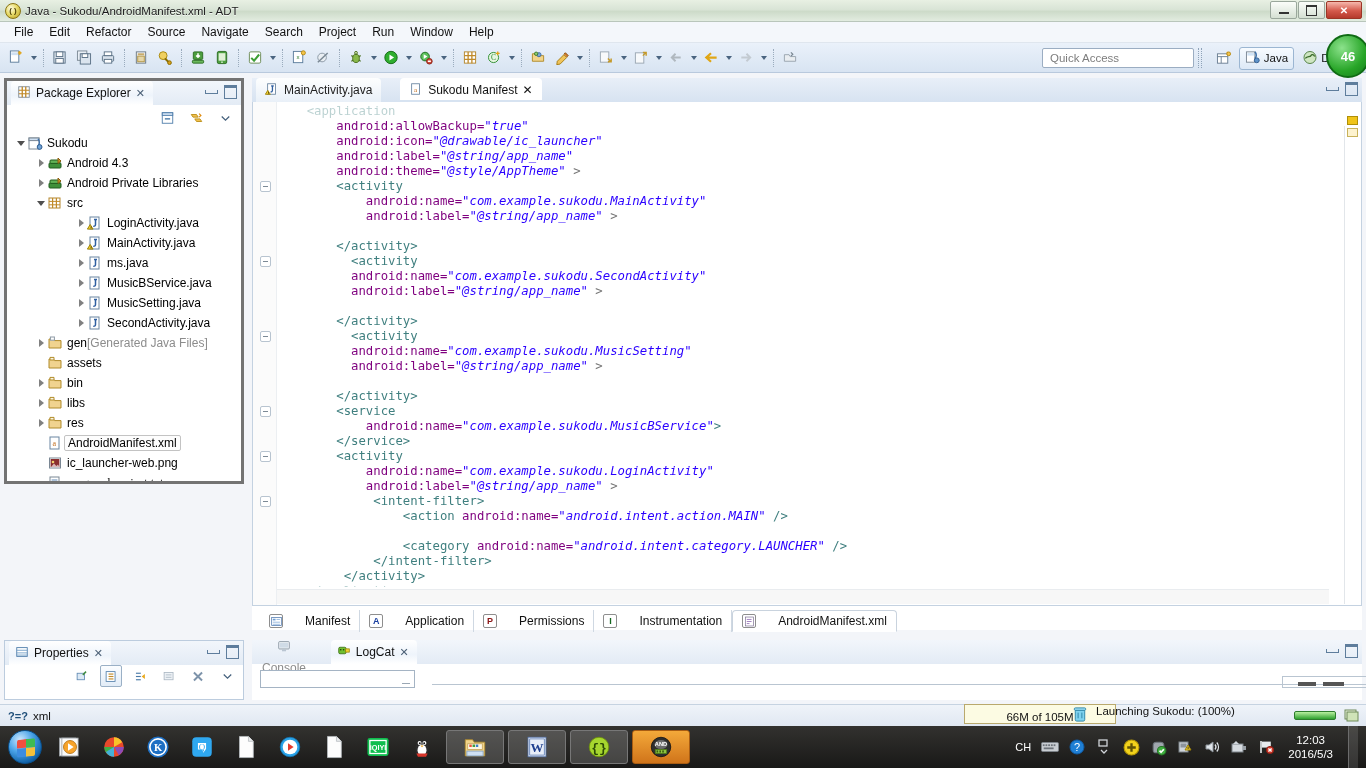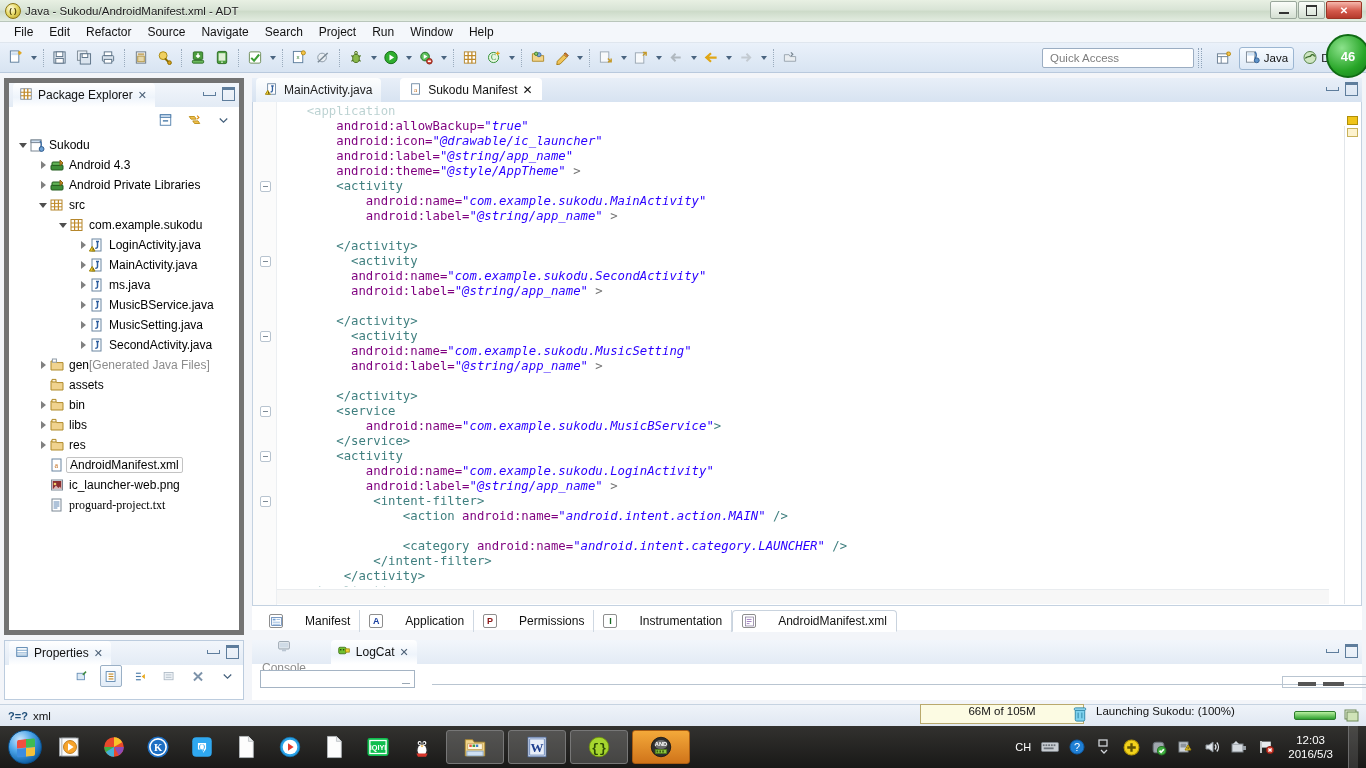--- a/index.html
+++ b/index.html
@@ -107,22 +107,22 @@
     background:linear-gradient(to bottom,#ffffff,#eef4fb 60%,#ffffff);
     border-top-left-radius:4px; border-top-right-radius:4px;
   }
   .ptab .x{ font-size:11px; color:#4b6076; }
   .pminmax{ position:absolute; right:6px; top:4px; display:flex; gap:8px; }
   .mini{ width:11px;height:11px;position:relative;}
   .mini.min::after{content:"";position:absolute;left:0;bottom:2px;width:11px;height:3px;border:1px solid #5e7d9c;border-top:none;}
   .mini.max::after{content:"";position:absolute;left:0;top:0;width:11px;height:10px;border:1px solid #5e7d9c;border-top-width:3px;}
 
   
-  #pe{ left:4px; top:78px; width:240px; height:557px;
-       border:5px solid #737373; background:#fff; }
+  #pe{ left:4px; top:78px; width:240px; height:406px;
+       border:3px solid #737373; background:#fff; }
   #pe .ptoolrow{ position:absolute;right:4px;top:26px;height:22px;display:flex;align-items:center;gap:5px;}
   #pe-tree{ position:absolute; left:0; right:0; top:50px; bottom:0; overflow:hidden; padding-top:2px;}
   .trow{ height:20px; display:flex; align-items:center; font-size:12px; color:#000; white-space:nowrap;}
   .arrow{ width:12px;height:20px;flex:none;display:flex;align-items:center;justify-content:center;}
   .arrow.closed::after{content:"";border-top:4px solid transparent;border-bottom:4px solid transparent;border-left:5px solid #808080;}
   .arrow.open::after{content:"";border-left:4px solid transparent;border-right:4px solid transparent;border-top:5px solid #4f4f4f;}
   .ticon{ width:16px;height:16px;flex:none;margin-right:4px;position:relative;}
   .tlabel{ }
   .tdim{ color:#8c8c8c; }
   .tsel{ background:#fdfdfd; border:1px solid #c3c3c3; border-radius:2px; padding:0 3px; margin-left:-3px;}
@@ -183,22 +183,22 @@
   #lc-box2{ position:absolute;left:1030px;top:36px;width:105px;height:12px;border:1px solid #b9c5d1;}
   #lc-dashes{ position:absolute;right:18px;top:42px;width:46px;height:4px;
               background:linear-gradient(to right,#555 40%,transparent 40%,transparent 55%,#555 55%);}
 
   
   #statusbar{ position:absolute;left:0;top:704px;width:1366px;height:22px;
               background:linear-gradient(to bottom,#eff3f9,#e0e8f2);
               border-top:1px solid #c6d3e1; display:flex;align-items:center;}
   #sb-xml{ display:flex;align-items:center;gap:5px;margin-left:8px;font-size:11.5px;color:#111;}
   #sb-xml .qq{ color:#1f4e79; font-weight:bold; font-size:11px; }
-  #heap{ position:absolute; left:920px; top:704px; width:164px; height:20px;
-         border:1px solid #b9a96d; background:#fcfbe3; display:flex;align-items:flex-start;
+  #heap{ position:absolute; left:964px; top:704px; width:152px; height:20px;
+         border:1px solid #b9a96d; background:#fcfbe3; display:flex;align-items:flex-end;
          justify-content:center; font-size:11.5px; color:#111;}
   #trashb{ position:absolute;left:1072px;top:706px;width:16px;height:17px;}
   #sb-task{ position:absolute;left:1096px;top:700px;height:22px;display:flex;align-items:center;
             font-size:11.5px;color:#111;gap:6px;}
   #sb-prog{ position:absolute;right:30px;top:711px;width:42px;height:9px;
             background:linear-gradient(to bottom,#b8f0a0,#2fa12f);border:1px solid #2d7d2d;border-radius:2px;}
 
   
   #taskbar{ position:absolute;left:0;top:726px;width:1366px;height:42px;
             background:linear-gradient(to bottom, rgba(38,38,38,.92), rgba(18,18,18,.96));
@@ -544,31 +544,20 @@
         <div class="trow" style="padding-left: 28px;">
           <span class="arrow open"></span>
           <span class="ticon"><svg width="16" height="16" viewBox="0 0 16 16">
               <rect x="2" y="3" width="11" height="10" fill="#fff" stroke="#b4862c"></rect>
               <line x1="5.6" y1="3" x2="5.6" y2="13" stroke="#c08a2a" stroke-width="1.2"></line>
               <line x1="9.4" y1="3" x2="9.4" y2="13" stroke="#c08a2a" stroke-width="1.2"></line>
               <line x1="2" y1="6.4" x2="13" y2="6.4" stroke="#c08a2a"></line>
               <line x1="2" y1="9.8" x2="13" y2="9.8" stroke="#c08a2a"></line>
             </svg></span>
           <span class="tlabel">src</span>
-        </div>
-        <div class="trow" style="padding-left: 48px;">
-          <span class="arrow open"></span>
-          <span class="ticon"><svg width="16" height="16" viewBox="0 0 16 16">
-              <rect x="2" y="2.5" width="11" height="11" fill="#fff" stroke="#b4862c"></rect>
-              <line x1="5.6" y1="2.5" x2="5.6" y2="13.5" stroke="#c08a2a" stroke-width="1.2"></line>
-              <line x1="9.4" y1="2.5" x2="9.4" y2="13.5" stroke="#c08a2a" stroke-width="1.2"></line>
-              <line x1="2" y1="6" x2="13" y2="6" stroke="#c08a2a"></line>
-              <line x1="2" y1="10" x2="13" y2="10" stroke="#c08a2a"></line>
-            </svg></span>
-          <span class="tlabel">com.example.sukodu</span>
         </div>
         <div class="trow" style="padding-left: 68px;">
           <span class="arrow closed"></span>
           <span class="ticon"><svg width="16" height="16" viewBox="0 0 16 16">
               <rect x="3" y="2" width="9" height="12" fill="#fff" stroke="#6b86a1"></rect>
               <path d="M8.5 4.5v5c0 1.4-1 2-2.2 1.8" stroke="#2f5fa0" fill="none" stroke-width="1.5"></path>
               <path d="M7 4.5h3" stroke="#2f5fa0" stroke-width="1.5"></path>
               <path d="M2.2 10.5l2.8 4.6H-0.6z" transform="translate(1,-1)" fill="#f3cf32" stroke="#9d8207"></path>
               <rect x="3.6" y="11.4" width="0.9" height="2" fill="#4a3d06"></rect>
             </svg></span>

